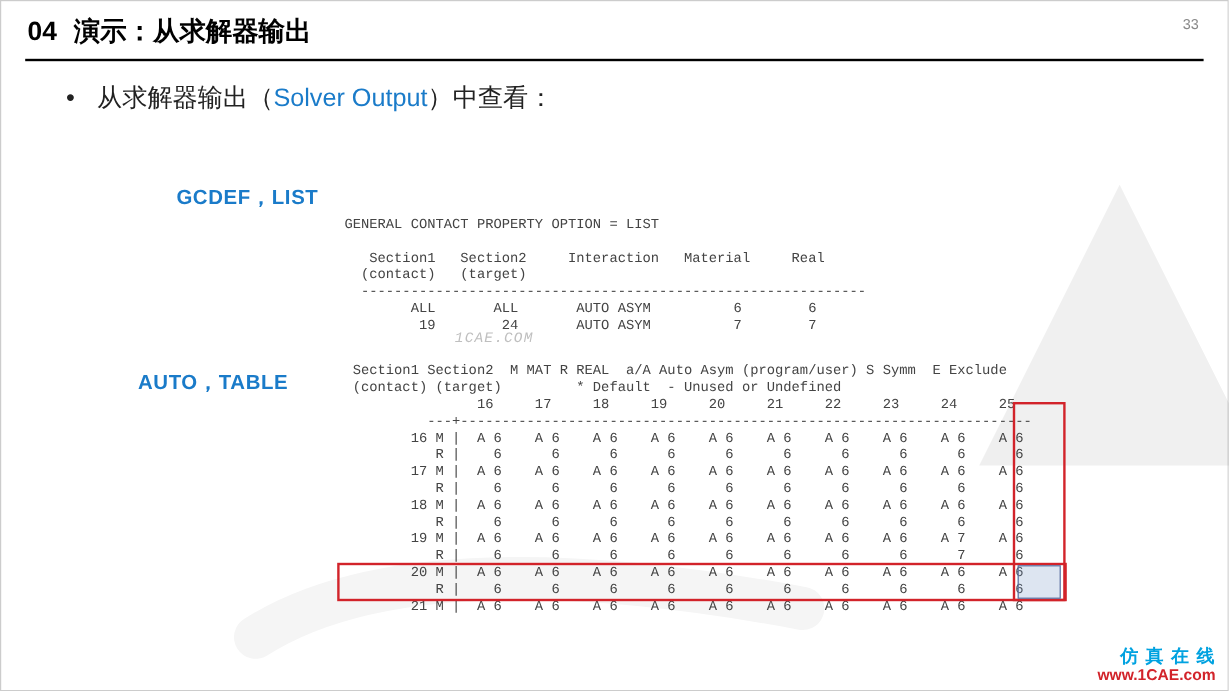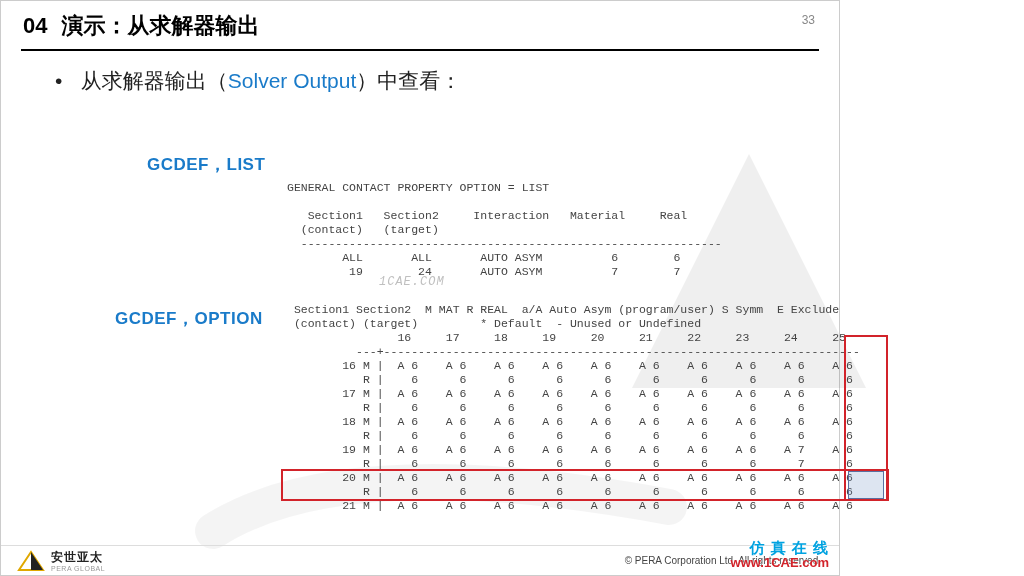--- a/index.html
+++ b/index.html
@@ -1,17 +1,17 @@
 <!DOCTYPE html>
 <html><head>
 <meta charset="utf-8">
 <style>
   * { box-sizing: border-box; margin: 0; padding: 0; }
   html, body { width: 1024px; height: 576px; overflow: hidden; font-family: "Microsoft YaHei", sans-serif; background: #fff; color: #222; }
-  .slide { position: relative; width: 840px; height: 576px; border: 1px solid #ccc; }
+  .slide { position: relative; width: 1024px; height: 576px; border: 1px solid #ccc; }
   .topbar { display: flex; align-items: baseline; padding: 10px 28px 6px 22px; }
   .sect-num { font-size: 22px; font-weight: 700; color: #000; margin-right: 14px; }
   .sect-title { font-size: 22px; font-weight: 700; color: #000; }
   .page-num { position: absolute; top: 12px; right: 24px; font-size: 12px; color: #888; }
   .divider { height: 2px; background: #000; margin: 2px 20px 12px 20px; }
   .bullet { padding: 4px 0 10px 54px; font-size: 21px; color: #222; }
   .bullet .dot { display:inline-block; width:20px; }
   .so { color: #1a7bc9; }
   .aftertxt { color:#222; }
   .labels { position: absolute; left: 114px; font-size: 17px; font-weight: 700; color: #1a7bc9; letter-spacing: .5px; }
@@ -56,21 +56,21 @@
   </div>
 
   <svg class="bg-tri" viewBox="0 0 100 100">
       <polygon points="50,5 95,95 5,95" fill="#000"></polygon>
     </svg>
   <svg class="bg-stroke" viewBox="0 0 400 100">
       <path d="M10 80 Q120 10 390 60" stroke="#000" stroke-width="30" fill="none" stroke-linecap="round"></path>
     </svg>
 
   <div class="labels label-list">GCDEF，LIST</div>
-  <div class="labels label-table">GCDEF，OPTION</div>
+  <div class="labels label-table">AUTO，TABLE</div>
 
   <pre class="mono pre-list">GENERAL CONTACT PROPERTY OPTION = LIST
 
    Section1   Section2     Interaction   Material     Real
   (contact)   (target)
   -------------------------------------------------------------
         ALL       ALL       AUTO ASYM          6        6
          19        24       AUTO ASYM          7        7</pre>
 
   <div class="watermark wm1">1CAE.COM</div>
@@ -88,32 +88,19 @@
         19 M |  A 6    A 6    A 6    A 6    A 6    A 6    A 6    A 6    A 7    A 6
            R |    6      6      6      6      6      6      6      6      7      6
         20 M |  A 6    A 6    A 6    A 6    A 6    A 6    A 6    A 6    A 6    A 6
            R |    6      6      6      6      6      6      6      6      6      6
         21 M |  A 6    A 6    A 6    A 6    A 6    A 6    A 6    A 6    A 6    A 6</pre>
 
   <div class="red-box red-col"></div>
   <div class="red-box red-rows"></div>
   <div class="blue-cell"></div>
 
-  <div class="footer">
-    <div class="logo">
-      <svg width="28" height="22" viewBox="0 0 28 22">
-        <polygon points="14,2 26,20 2,20" fill="none" stroke="#e0a800" stroke-width="2"></polygon>
-        <polygon points="14,2 26,20 14,20" fill="#222"></polygon>
-      </svg>
-      <div>
-        <div class="logo-cn">安世亚太</div>
-        <div class="logo-en">PERA GLOBAL</div>
-      </div>
-    </div>
-    <div class="copyright">©   PERA Corporation Ltd. All rights reserved.</div>
-  </div>
 
   <div class="site-mark">
     <div class="site-cn">仿 真 在 线</div>
     <div class="site-url">www.1CAE.com</div>
   </div>
 
 </div>
 
 </body></html>

